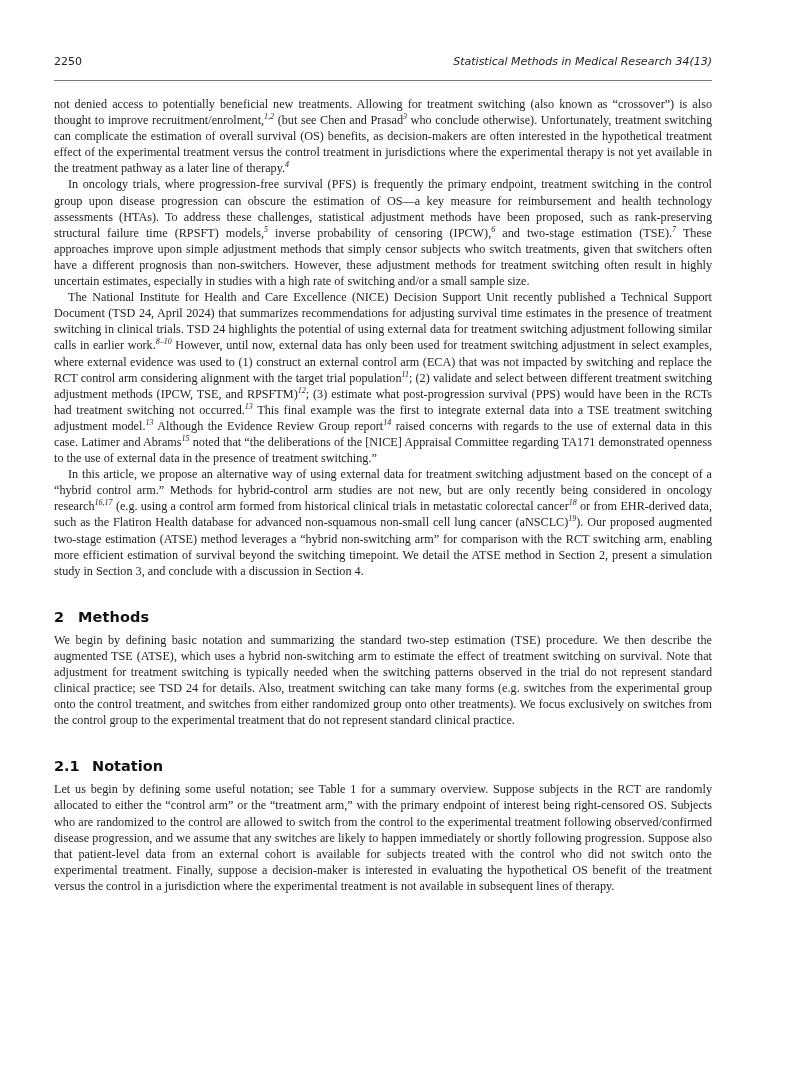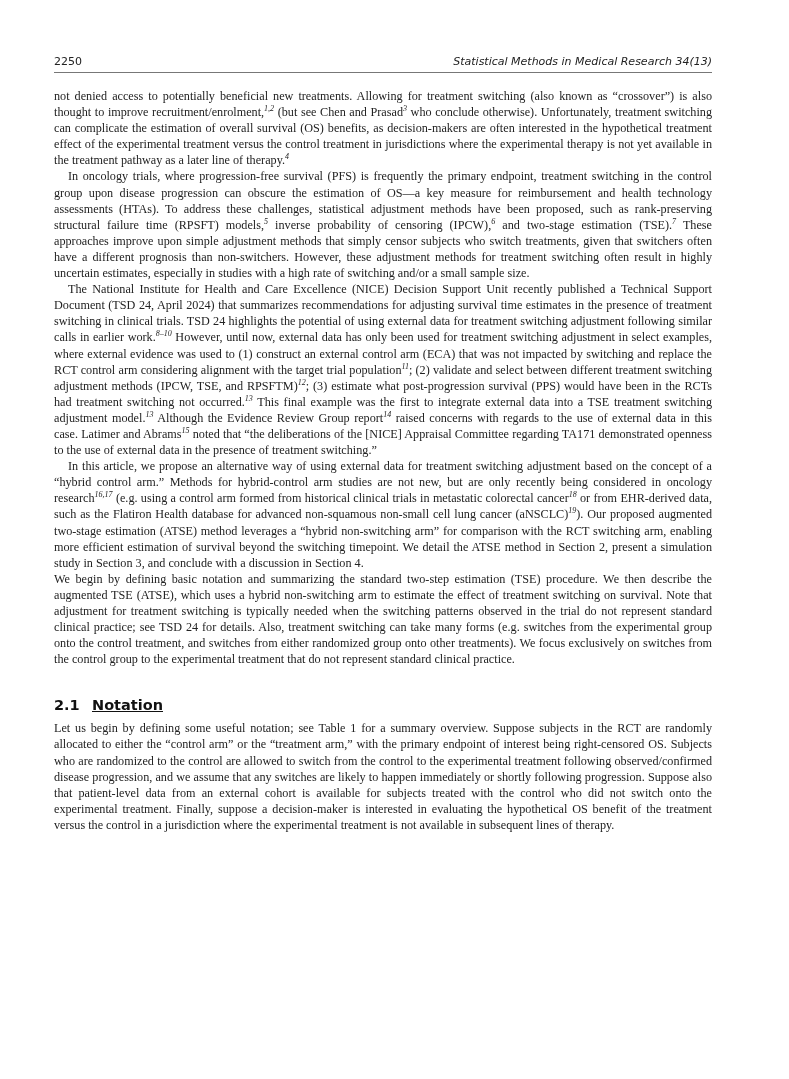--- a/index.html
+++ b/index.html
@@ -1,46 +1,49 @@
 <!DOCTYPE html>
 <html><head>
 <meta charset="utf-8">
 <style>
   html, body { margin: 0; padding: 0; background: #ffffff; }
   body { width: 789px; height: 1079px; position: relative; overflow: hidden; }
   .page { position: absolute; left: 54px; top: 52px; width: 658px; color: #222; }
   .running-head { display: flex; justify-content: space-between; align-items: flex-end;
-    font-family: "DejaVu Sans", sans-serif; font-size: 11px; padding-bottom: 4px;
+    font-family: "DejaVu Sans", sans-serif; font-size: 11px; padding-bottom: 12px;
     border-bottom: 1px solid #777; height: 16px; }
   .running-head .journal { font-style: italic; }
   .body-text { font-family: "Liberation Serif", serif; font-size: 12.2px; line-height: 16.1px;
     text-align: justify; margin: 0; }
   .body-text sup { font-size: 8px; line-height: 0; font-style: italic; }
   .indent { text-indent: 14px; }
   .first { margin-top: 15px; }
   h2.section { font-family: "DejaVu Sans", sans-serif; font-weight: bold; font-size: 14.5px;
     margin: 30px 0 7px 0; color: #111; letter-spacing: 0.1px; }
   h2.section .num { display: inline-block; width: 24px; }
   h3.subsection { font-family: "DejaVu Sans", sans-serif; font-weight: bold; font-size: 14.5px;
-    margin: 30px 0 7px 0; color: #111; text-decoration: underline; }
+    margin: 30px 0 7px 0; color: #111; }
   h3.subsection .num { display: inline-block; width: 38px; }
 </style>
 </head>
 <body>
 
 <div class="page">
   <div class="running-head">
     <span>2250</span>
     <span class="journal">Statistical Methods in Medical Research 34(13)</span>
   </div>
 
   <p class="body-text first"><span>not denied access to potentially beneficial new treatments. Allowing for treatment switching (also known as “crossover”) is also thought to improve recruitment/enrolment,</span><sup>1,2</sup><span> (but see Chen and Prasad</span><sup>3</sup><span> who conclude otherwise). Unfortunately, treatment switching can complicate the estimation of overall survival (OS) benefits, as decision-makers are often interested in the hypothetical treatment effect of the experimental treatment versus the control treatment in jurisdictions where the experimental therapy is not yet available in the treatment pathway as a later line of therapy.</span><sup>4</sup></p>
   <p class="body-text indent"><span>In oncology trials, where progression-free survival (PFS) is frequently the primary endpoint, treatment switching in the control group upon disease progression can obscure the estimation of OS—a key measure for reimbursement and health technology assessments (HTAs). To address these challenges, statistical adjustment methods have been proposed, such as rank-preserving structural failure time (RPSFT) models,</span><sup>5</sup><span> inverse probability of censoring (IPCW),</span><sup>6</sup><span> and two-stage estimation (TSE).</span><sup>7</sup><span> These approaches improve upon simple adjustment methods that simply censor subjects who switch treatments, given that switchers often have a different prognosis than non-switchers. However, these adjustment methods for treatment switching often result in highly uncertain estimates, especially in studies with a high rate of switching and/or a small sample size.</span></p>
   <p class="body-text indent"><span>The National Institute for Health and Care Excellence (NICE) Decision Support Unit recently published a Technical Support Document (TSD 24, April 2024) that summarizes recommendations for adjusting survival time estimates in the presence of treatment switching in clinical trials. TSD 24 highlights the potential of using external data for treatment switching adjustment following similar calls in earlier work.</span><sup>8–10</sup><span> However, until now, external data has only been used for treatment switching adjustment in select examples, where external evidence was used to (1) construct an external control arm (ECA) that was not impacted by switching and replace the RCT control arm considering alignment with the target trial population</span><sup>11</sup><span>; (2) validate and select between different treatment switching adjustment methods (IPCW, TSE, and RPSFTM)</span><sup>12</sup><span>; (3) estimate what post-progression survival (PPS) would have been in the RCTs had treatment switching not occurred.</span><sup>13</sup><span> This final example was the first to integrate external data into a TSE treatment switching adjustment model.</span><sup>13</sup><span> Although the Evidence Review Group report</span><sup>14</sup><span> raised concerns with regards to the use of external data in this case. Latimer and Abrams</span><sup>15</sup><span> noted that “the deliberations of the [NICE] Appraisal Committee regarding TA171 demonstrated openness to the use of external data in the presence of treatment switching.”</span></p>
   <p class="body-text indent"><span>In this article, we propose an alternative way of using external data for treatment switching adjustment based on the concept of a “hybrid control arm.” Methods for hybrid-control arm studies are not new, but are only recently being considered in oncology research</span><sup>16,17</sup><span> (e.g. using a control arm formed from historical clinical trials in metastatic colorectal cancer</span><sup>18</sup><span> or from EHR-derived data, such as the Flatiron Health database for advanced non-squamous non-small cell lung cancer (aNSCLC)</span><sup>19</sup><span>). Our proposed augmented two-stage estimation (ATSE) method leverages a “hybrid non-switching arm” for comparison with the RCT switching arm, enabling more efficient estimation of survival beyond the switching timepoint. We detail the ATSE method in Section 2, present a simulation study in Section 3, and conclude with a discussion in Section 4.</span></p>
 
+  <h2 class="section">
+    <span class="num">2</span><span>Methods</span>
+  </h2>
   <p class="body-text">We begin by defining basic notation and summarizing the standard two-step estimation (TSE) procedure. We then describe the augmented TSE (ATSE), which uses a hybrid non-switching arm to estimate the effect of treatment switching on survival. Note that adjustment for treatment switching is typically needed when the switching patterns observed in the trial do not represent standard clinical practice; see TSD 24 for details. Also, treatment switching can take many forms (e.g. switches from the experimental group onto the control treatment, and switches from either randomized group onto other treatments). We focus exclusively on switches from the control group to the experimental treatment that do not represent standard clinical practice.</p>
 
   <h3 class="subsection">
     <span class="num">2.1</span><span>Notation</span>
   </h3>
   <p class="body-text">Let us begin by defining some useful notation; see Table 1 for a summary overview. Suppose subjects in the RCT are randomly allocated to either the “control arm” or the “treatment arm,” with the primary endpoint of interest being right-censored OS. Subjects who are randomized to the control are allowed to switch from the control to the experimental treatment following observed/confirmed disease progression, and we assume that any switches are likely to happen immediately or shortly following progression. Suppose also that patient-level data from an external cohort is available for subjects treated with the control who did not switch onto the experimental treatment. Finally, suppose a decision-maker is interested in evaluating the hypothetical OS benefit of the treatment versus the control in a jurisdiction where the experimental treatment is not available in subsequent lines of therapy.</p>
 </div>
 
 </body></html>

